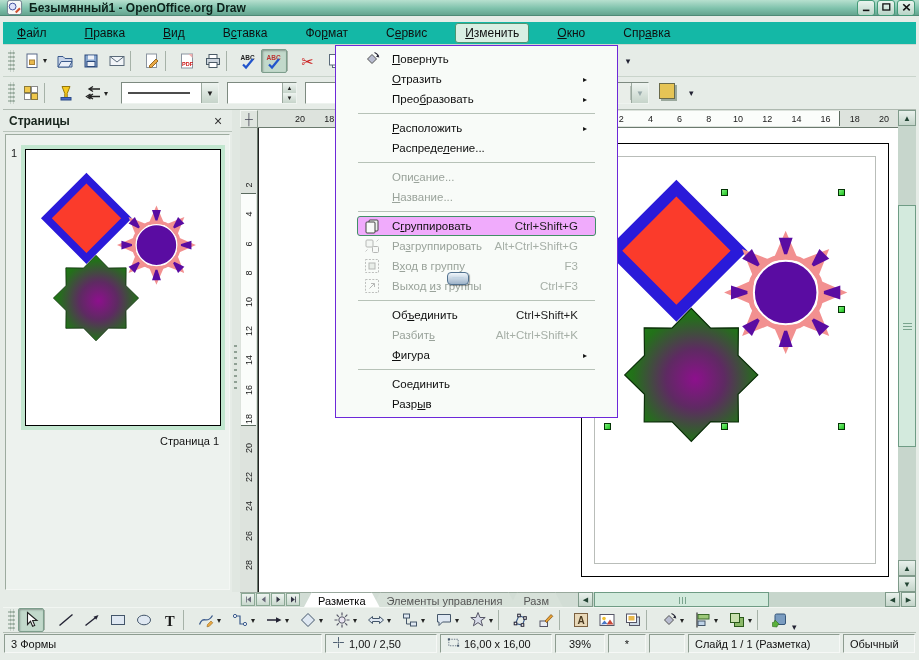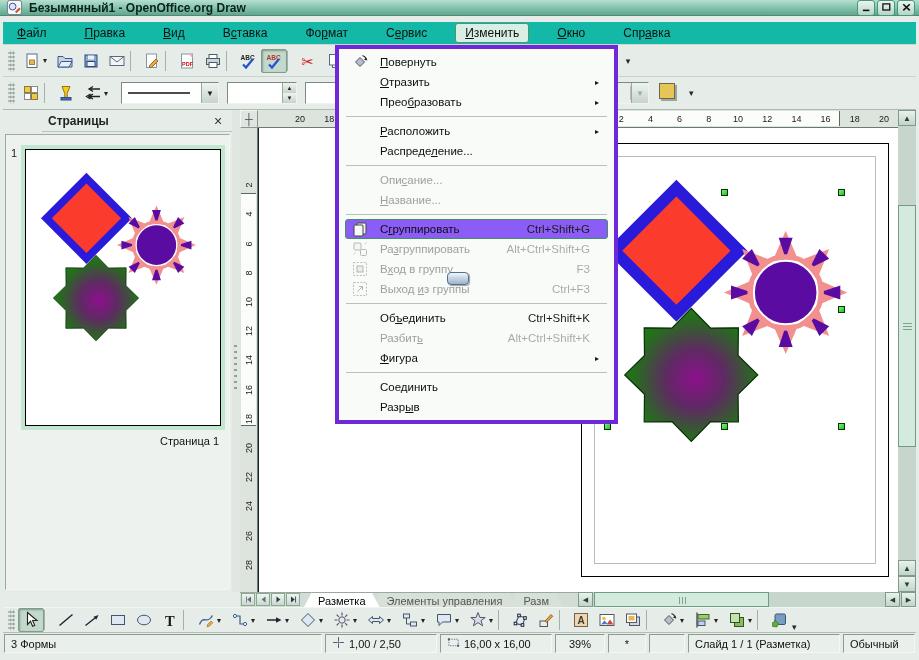--- a/index.html
+++ b/index.html
@@ -55,21 +55,21 @@
   .spinner .sval { flex:1; }
   .spinner .sbtns { width:14px; display:flex; flex-direction:column; border-left:1px solid #9aa89e; }
   .spinner .sbtns span { flex:1; font-size:6px; display:flex; align-items:center; justify-content:center;
     background:linear-gradient(180deg,#eef4f0,#c6d4ca); color:#222; }
   .tb2-right { position:absolute; left:558px; top:5px; display:flex; align-items:center; }
   .swatch-wrap { margin-left:10px; position:relative; width:20px; height:20px; }
   .swatch { position:absolute; left:0; top:0; width:16px; height:16px; border:1px solid #6a6a4a; box-shadow:2px 2px 0 #9aa89c; }
 
   
   .panel { position:absolute; left:3px; top:110px; width:229px; bottom:68px; background:#e6ece7; border-right:1px solid #9fae A3;}
-  .panel-header { height:22px; display:flex; align-items:center; padding:0 6px; border-bottom:1px solid #b9c4bb;margin-left:39px; }
+  .panel-header { height:22px; display:flex; align-items:center; padding:0 6px; border-bottom:1px solid #b9c4bb; }
   .panel-title { font-weight:bold; font-size:12px; color:#18251d; flex:1; }
   .panel-close { font-size:14px; color:#333; width:16px; text-align:center; line-height:14px; }
   .panel-body { position:absolute; left:2px; right:2px; top:24px; bottom:2px; background:#edf2ee;
     border:1px solid; border-color:#9dab9f #f4f7f4 #f4f7f4 #9dab9f; }
   .thumb-index { position:absolute; left:5px; top:12px; font-size:11px; color:#222; }
   .thumb-sel { position:absolute; left:15px; top:10px; border:4px solid #c2e6cf; }
   .thumb-page { border:1px solid #000; background:#fff; display:block; }
   .thumb-caption { position:absolute; right:10px; top:300px; font-size:11px; color:#111; }
 
   .splitter { position:absolute; left:232px; top:110px; width:8px; bottom:68px; background:#e0e7e1; }
@@ -128,33 +128,33 @@
     display:flex; align-items:stretch; gap:3px; padding:1px 1px; font-size:11px; color:#111; }
   .scell { border:1px solid; border-color:#8d9c90 #f6f8f6 #f6f8f6 #8d9c90; background:#e9efe A;
     background:#e9efeb; display:flex; align-items:center; padding:0 6px; gap:4px; overflow:hidden; white-space:nowrap; }
   .scell svg { width:13px; height:13px; flex:0 0 13px; }
   .sc-info { flex:1; }
   .sc-pos { width:112px; } .sc-size { width:112px; } .sc-zoom { width:50px; justify-content:center; }
   .sc-mod { width:38px; justify-content:center; } .sc-empty { width:36px; } .sc-slide { width:152px; } .sc-view { width:72px; }
 
   
   .menu-popup { position:absolute; left:335px; top:45px; width:283px; background:#f8fbf8;
-    border:4px solid #6d28d9; padding:3px 4px; z-index:40; }
+    border:1px solid #6d28d9; padding:3px 19px; z-index:40; }
   .mi { height:20px; display:flex; align-items:center; font-size:11.5px; color:#0e0e0e;
     padding:0 3px 0 5px; border:1px solid transparent; border-radius:3px; margin:0 2px; }
   .mi-icon { width:22px; height:18px; flex:0 0 22px; margin-right:7px; }
   .mi-icon svg { width:18px; height:18px; }
   .mi-label { flex:1; white-space:nowrap; }
   .mi-shortcut { margin-right:5px; color:#1c1c1c; }
   .mi-sub { width:9px; font-size:8px; color:#111; }
   .mi-sub.has-sub::after { content:"▸"; }
   .mi.is-disabled { color:#9aa39b; }
   .mi.is-disabled .mi-shortcut { color:#a6afa7; }
   .mi.is-disabled .mi-icon { opacity:.45; }
-  .mi.is-selected { background:#8b5cf6; border-color:#428f67; }
+  .mi.is-selected { background:#f0abfc; border-color:#428f67; }
   .mi.is-sep { height:9px; border:none; margin:0 1px; padding:0; position:relative; }
   .mi.is-sep::after { content:""; position:absolute; left:2px; right:2px; top:4px; border-top:1px solid #b7c2b8; }
 
   .mouse-cursor { position:absolute; left:447px; top:272px; width:22px; height:13px; z-index:60;
     background:linear-gradient(180deg,#f0f6fb,#9db3c9); border:1px solid #51718e; border-radius:4px; box-shadow:1px 1px 1px rgba(0,0,0,.35); }
   .mouse-cursor::after { content:""; position:absolute; left:4px; top:4px; right:4px; height:2px; background:#c3d4e3; border-radius:2px; }
 </style>
 </head>
 <body>
 

